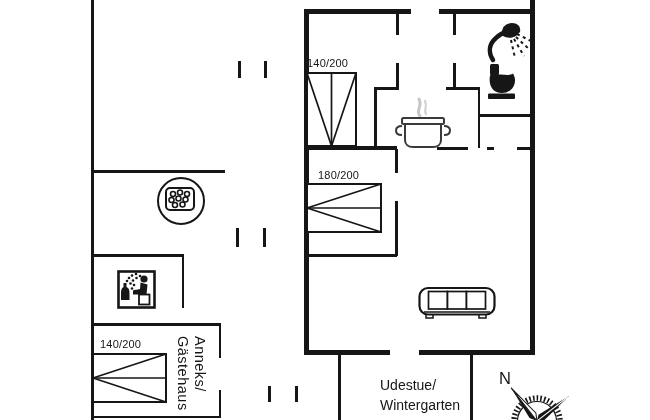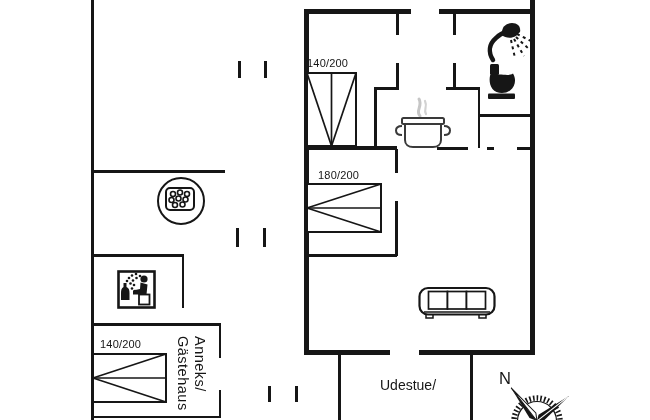--- a/index.html
+++ b/index.html
@@ -26,20 +26,21 @@
 <body>
 
 <div id="plan">
 
   <div class="lbl lbl-bed" id="lbl-bed1">140/200</div>
   <div class="lbl lbl-bed" id="lbl-bed2">180/200</div>
   <div class="lbl lbl-bed" id="lbl-bed3">140/200</div>
 
   <div class="lbl" id="udestue-label">
     <div>Udestue/</div>
+    <div>Wintergarten</div>
   </div>
   <div class="lbl" id="annex-label">
     <div>Anneks/</div>
     <div>Gästehaus</div>
   </div>
   <div class="lbl" id="north-label">N</div>
 
   <svg class="icon" id="shower" style="left:486px;top:20px;" width="50" height="44" viewBox="0 0 50 44">
     <path d="M7,40 C2,32 3,24 10,18 C13,15 16,13 20,12" stroke="#161616" stroke-width="4.5" fill="none" stroke-linecap="round"></path>
     <path d="M16,15 C15,7 20,3 26,3 C32,3 35,7 34,12 L30,16 C25,19 19,18 16,15 Z" fill="#161616"></path>

